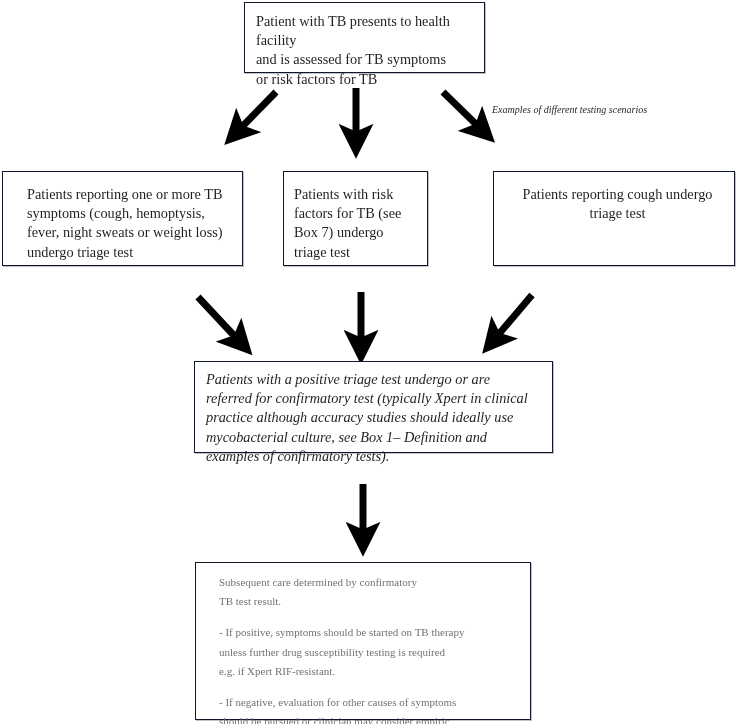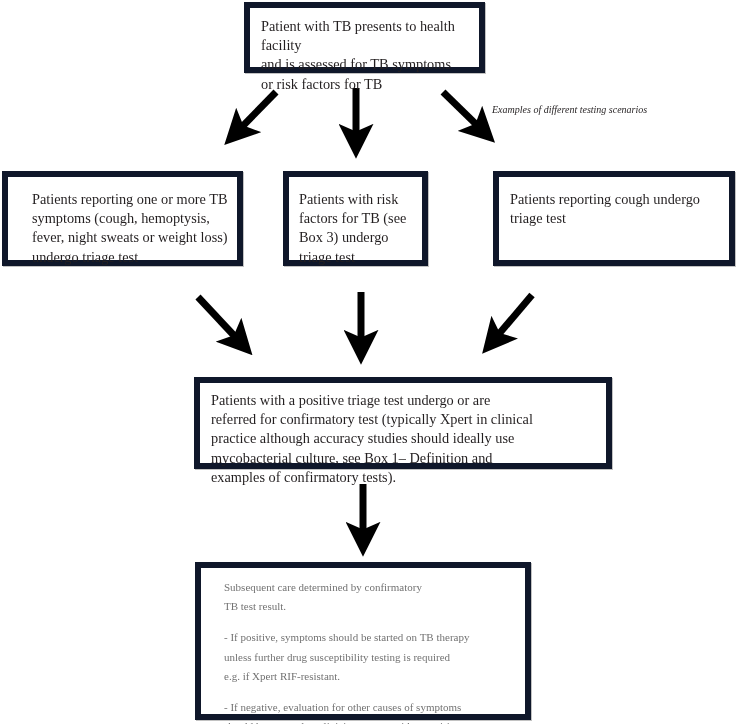--- a/index.html
+++ b/index.html
@@ -11,21 +11,21 @@
     position: relative;
     width: 736px;
     height: 724px;
     background: #ffffff;
     overflow: hidden;
     font-family: "Liberation Serif", "DejaVu Serif", serif;
     color: #1a1a1a;
   }
   .box {
     position: absolute;
-    border: 6px solid #0f172a;
+    border: 1px solid #0f172a;
     box-sizing: border-box;
     background: #ffffff;
     box-shadow: 1px 1px 0 rgba(120,120,120,0.45);
   }
   .box-text {
     font-family: "Liberation Serif", "DejaVu Serif", serif;
     font-size: 14.3px;
     line-height: 19.2px;
     color: #231f20;
     white-space: pre-line;
@@ -45,24 +45,24 @@
   #box-middle {
     left: 283px; top: 171px; width: 145px; height: 95px;
   }
   #box-middle .box-text {
     position: absolute; left: 10px; top: 13px; width: 130px;
   }
   #box-right {
     left: 493px; top: 171px; width: 242px; height: 95px;
   }
   #box-right .box-text {
-    position: absolute; left: 11px; top: 13px; width: 225px;
+    position: absolute; left: 11px; top: 13px; width: 225px; text-align: center;
   }
   #box-confirm {
-    left: 194px; top: 377px; width: 418px; height: 92px;
+    left: 194px; top: 361px; width: 359px; height: 92px; font-style: italic;
   }
   #box-confirm .box-text {
     position: absolute; left: 11px; top: 8px; width: 340px;
   }
   #box-subsequent {
     left: 195px; top: 562px; width: 336px; height: 158px;
   }
   #box-subsequent .para-wrap {
     position: absolute; left: 23px; top: 10px; width: 306px;
   }
@@ -132,21 +132,21 @@
   <div class="box" id="box-left">
     <div class="box-text">Patients reporting one or more TB
 symptoms (cough, hemoptysis,
 fever, night sweats or weight loss)
 undergo triage test</div>
   </div>
 
   <div class="box" id="box-middle">
     <div class="box-text">Patients with risk
 factors for TB (see
-Box 3) undergo
+Box 7) undergo
 triage test</div>
   </div>
 
   <div class="box" id="box-right">
     <div class="box-text">Patients reporting cough undergo
 triage test</div>
   </div>
 
   <div class="box" id="box-confirm">
     <div class="box-text">Patients with a positive triage test undergo or are

